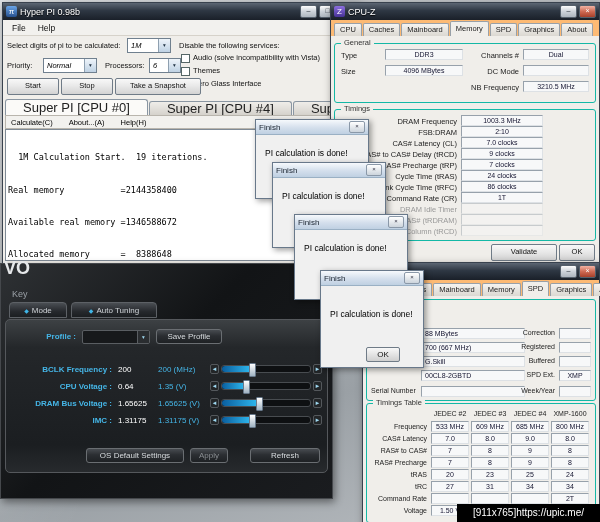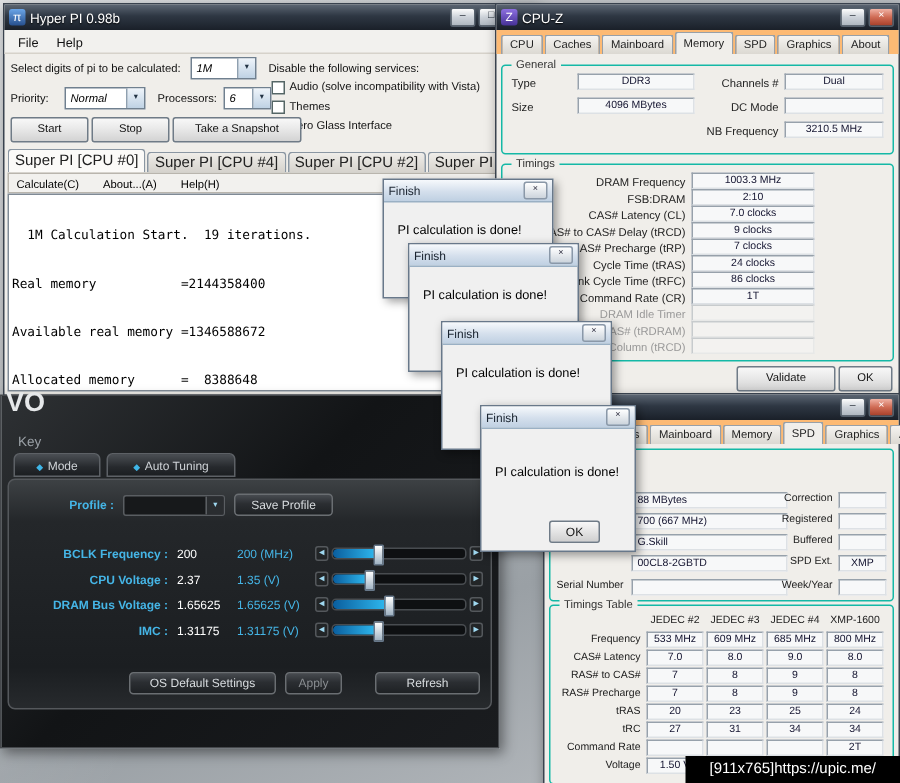--- a/index.html
+++ b/index.html
@@ -24,21 +24,21 @@
   .lbl{position:absolute;color:#111;white-space:nowrap;font-size:7.5px;}
   .combo{position:absolute;height:13px;background:#fff;border:1px solid #70808f;font-size:7.5px;}
   .cval{position:absolute;left:3px;top:1px;line-height:11px;white-space:nowrap;font-style:italic;}
   .carrow{position:absolute;right:0;top:0;bottom:0;width:11px;background:linear-gradient(#eef4fa,#bfd2e4);
     border-left:1px solid #8fa0b0;font-size:5.5px;text-align:center;line-height:12px;color:#234;}
   .chk{position:absolute;width:7px;height:7px;background:#fff;border:1px solid #566;}
   .btn{position:absolute;background:linear-gradient(#f8f8f8,#e9e9e9 45%,#d3d3d3);border:1px solid #6f7b87;
     border-radius:2px;font-size:7.5px;text-align:center;color:#111;}
   .hp-set{position:absolute;left:0;right:0;top:32px;height:63px;}
   .hp-tabs{position:absolute;left:2px;right:2px;top:95px;height:17px;display:flex;align-items:flex-end;}
-  .hp-tab{font-size:10px;line-height:13px;padding:0 4px;border:1px solid #8a96a2;border-bottom:none;
+  .hp-tab{font-size:13px;line-height:13px;padding:0 17px;border:1px solid #8a96a2;border-bottom:none;
     border-radius:3px 3px 0 0;background:linear-gradient(#efede9,#d5d2cc);margin-right:1px;color:#222;white-space:nowrap;}
   .hp-tab.active{background:#fbfaf8;line-height:15px;}
   .hp-menu2{position:absolute;left:2px;right:2px;top:112px;height:14px;background:#f2f1ee;border:1px solid #b9b5ad;
     display:flex;gap:16px;align-items:center;padding:0 5px;font-size:7.5px;box-sizing:border-box;}
   .console{position:absolute;left:2px;right:2px;top:126px;bottom:2px;background:#fff;border:1px solid #7f8a95;
     font-family:"DejaVu Sans Mono",monospace;font-size:8.5px;line-height:10.7px;color:#000;
     padding:1px 2px;white-space:pre;overflow:hidden;box-sizing:border-box;}
   .cz-tabs{position:absolute;left:0;right:0;top:17px;height:16px;display:flex;align-items:flex-end;
     background:#fdba74;padding:0 3px;}
   .cz-tab{font-size:7.5px;line-height:12px;padding:0 5px;border:1px solid #98a0a8;border-bottom:none;
@@ -243,21 +243,21 @@
       <span class="tv-slider" style="top:44px">
         <span class="tv-arrow" style="left:0">◄</span>
         <span class="tv-track">
             <span class="tv-fill" style="width:29px"></span>
             <span class="tv-thumb" style="left:27px"></span>
           </span>
         <span class="tv-arrow" style="right:0">►</span>
       </span>
 
       <span class="tv-lab" style="top:62px">CPU Voltage :</span>
-      <span class="tv-val" style="top:62px">2.37</span>
+      <span class="tv-val" style="top:62px">0.64</span>
       <span class="tv-disp" style="top:62px">1.35 (V)</span>
       <span class="tv-slider" style="top:61px">
         <span class="tv-arrow" style="left:0">◄</span>
         <span class="tv-track">
             <span class="tv-fill" style="width:23px"></span>
             <span class="tv-thumb" style="left:21px"></span>
           </span>
         <span class="tv-arrow" style="right:0">►</span>
       </span>
 

